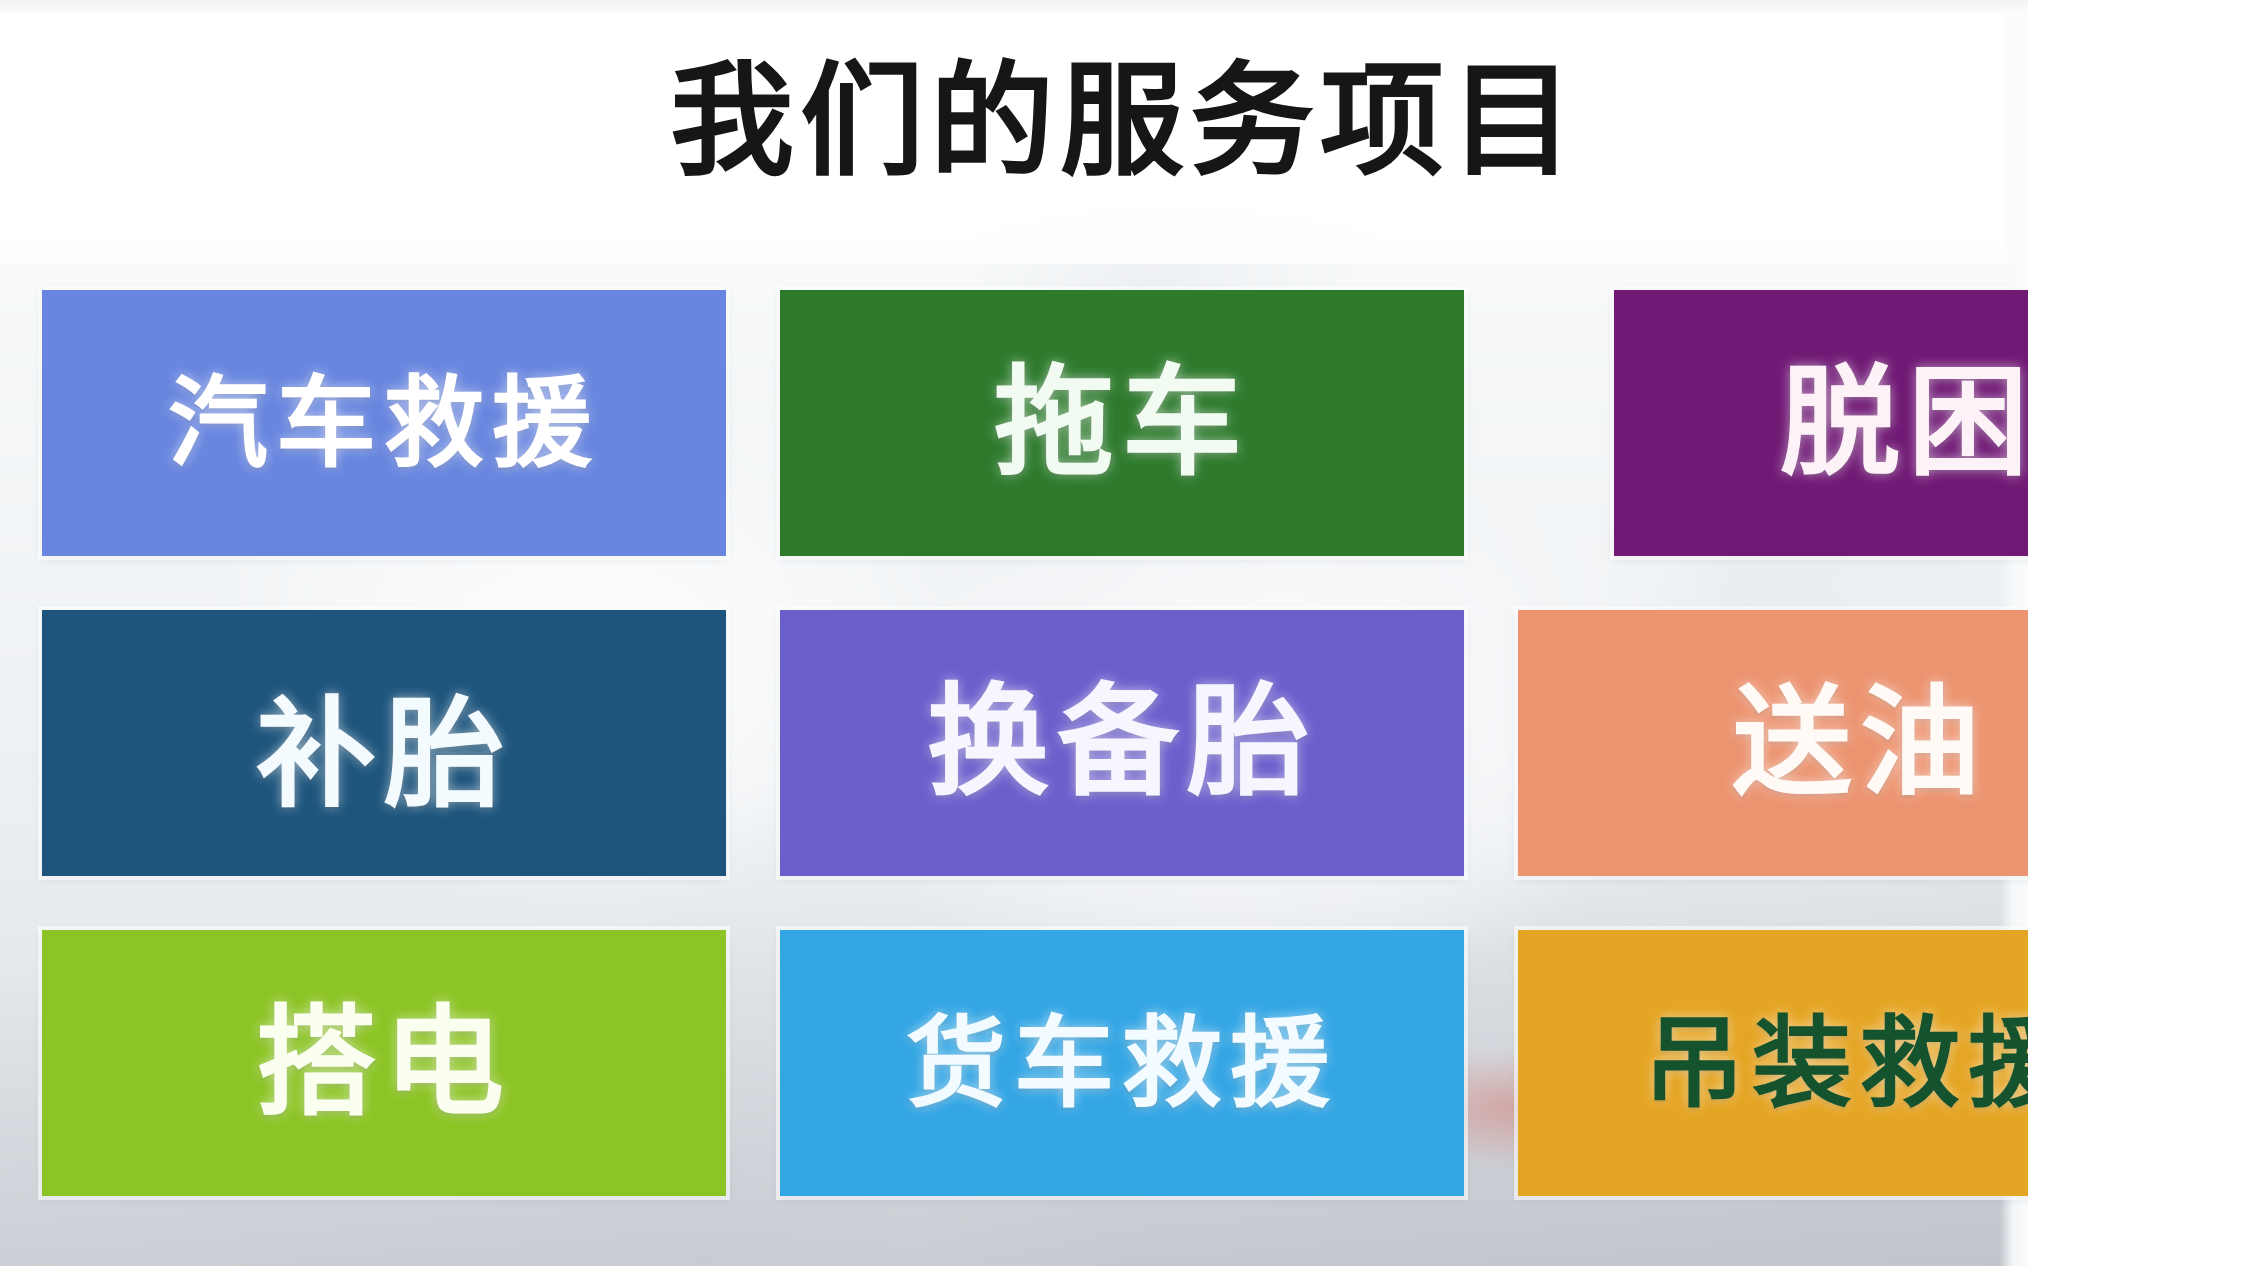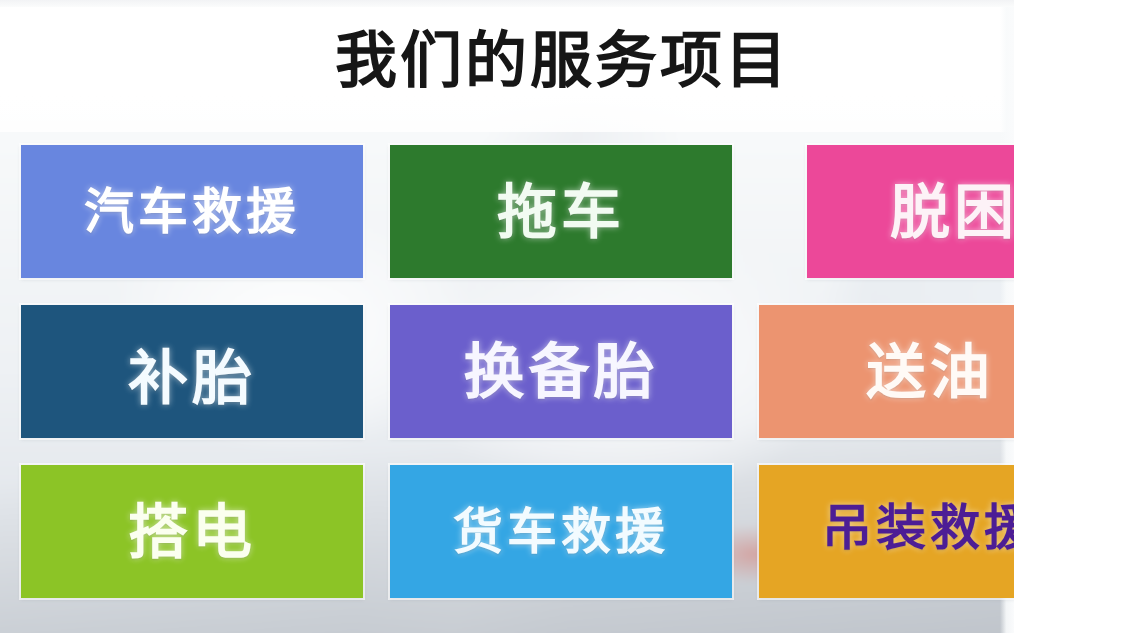--- a/index.html
+++ b/index.html
@@ -134,36 +134,36 @@
 
   <div class="title">我们的服务项目</div>
 
   <div class="grid">
       <div class="tile" style="background: rgb(104, 134, 223);">
         <span class="tile-label len4" style="color: rgb(255, 255, 255);">汽车救援</span>
       </div>
       <div class="tile" style="background: rgb(45, 122, 45);">
         <span class="tile-label len2" style="color: rgb(242, 251, 242);">拖车</span>
       </div>
-      <div class="tile" style="background: #ec4899; margin-left: 48px;">
+      <div class="tile" style="background: #701a75; margin-left: 48px;">
         <span class="tile-label len2" style="color: rgb(253, 242, 247);">脱困</span>
       </div>
       <div class="tile" style="background: rgb(30, 85, 125);">
         <span class="tile-label len2" style="color: rgb(244, 251, 255); margin-top: 12px;">补胎</span>
       </div>
       <div class="tile" style="background: rgb(107, 95, 204);">
         <span class="tile-label len3" style="color: rgb(247, 246, 255);">换备胎</span>
       </div>
       <div class="tile" style="background: rgb(236, 148, 112);">
         <span class="tile-label len2" style="color: rgb(255, 250, 246);">送油</span>
       </div>
       <div class="tile" style="background: rgb(140, 196, 38);">
         <span class="tile-label len2" style="color: rgb(251, 255, 239);">搭电</span>
       </div>
       <div class="tile" style="background: rgb(52, 166, 228);">
         <span class="tile-label len4" style="color: rgb(242, 251, 255); font-family: Liberation Serif, serif;">货车救援</span>
       </div>
       <div class="tile" style="background: rgb(229, 165, 36);">
-        <span class="tile-label len4" style="color: #4c1d95; font-family: Liberation Mono, monospace;">吊装救援</span>
+        <span class="tile-label len4" style="color: #14532d;">吊装救援</span>
       </div>
     </div>
 
 </div>
 
 </body></html>

